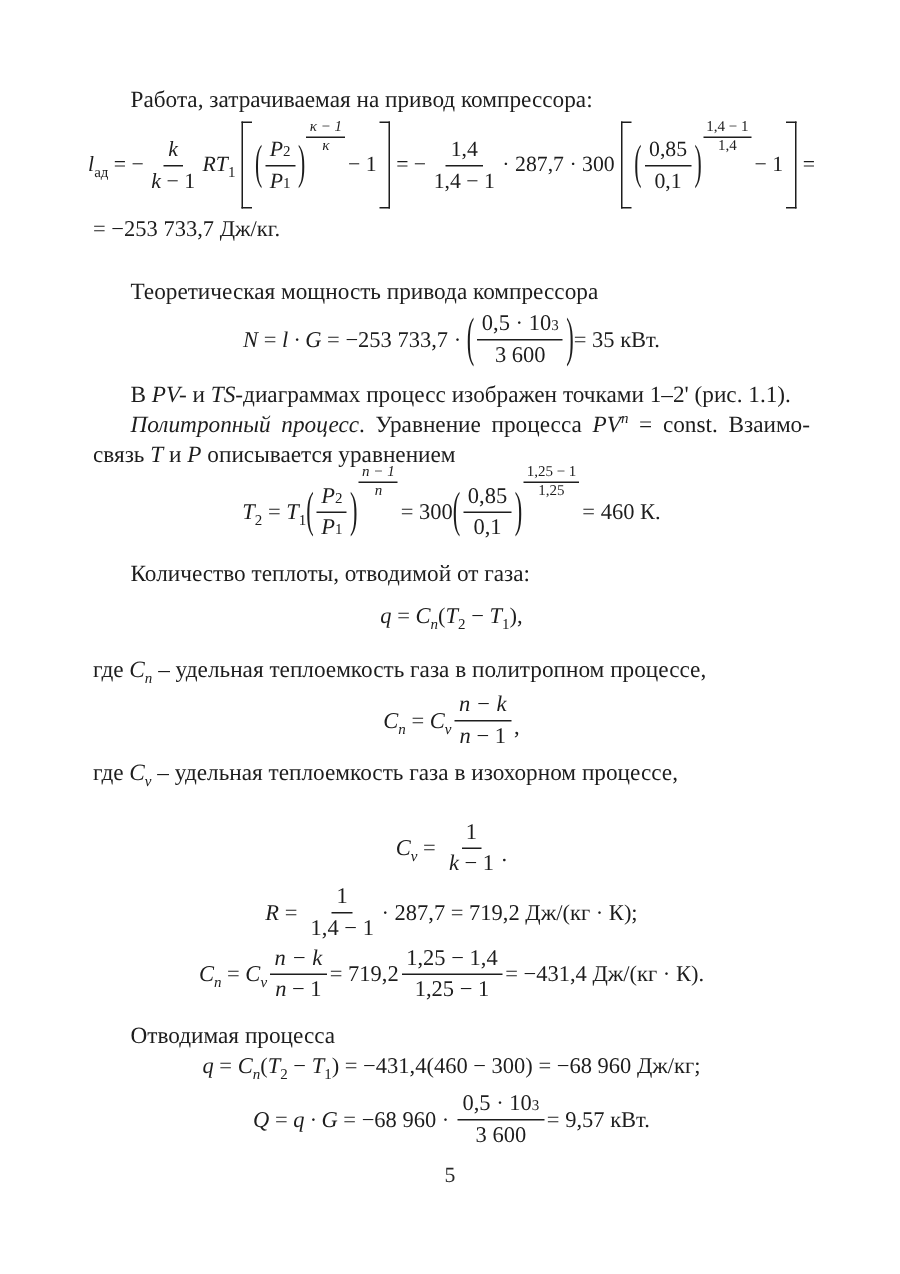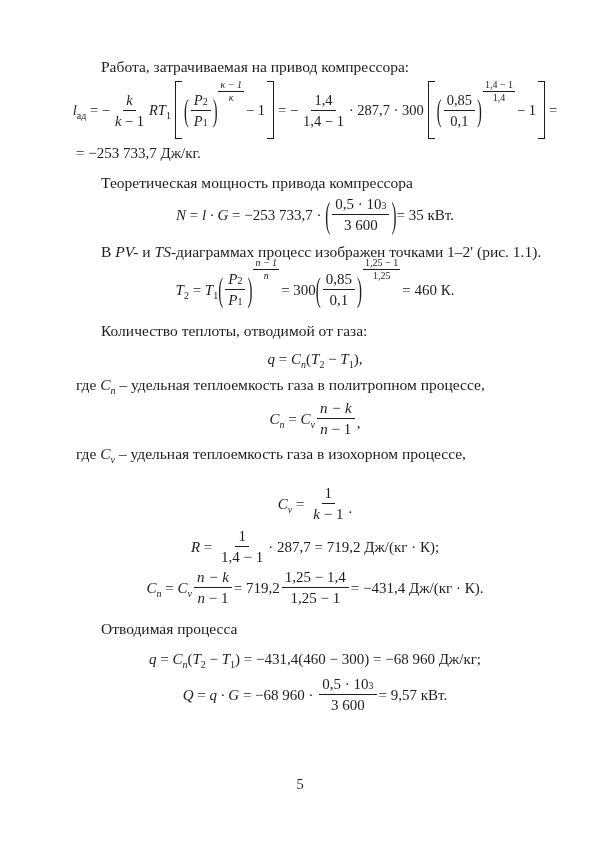--- a/index.html
+++ b/index.html
@@ -1,18 +1,18 @@
 <!DOCTYPE html>
 <html lang="ru"><head>
 <meta charset="utf-8">
 <style>
   html,body{margin:0;padding:0;background:#fff;}
   .page{position:relative;width:600px;height:849px;background:#ffffff;overflow:hidden;
         font-family:"Liberation Serif","DejaVu Serif",serif;color:#1d1d1d;}
-  .content{position:absolute;left:76px;top:50px;width:478px;}
+  .content{position:absolute;left:62px;top:50px;width:478px;}
   .bodytext{font-size:15.5px;line-height:20px;margin:0;text-align:left;}
   .ind{text-indent:25px;}
   .just{text-align:justify;text-align-last:justify;}
   i{font-style:italic;}
   sub{font-size:10px;line-height:0;}
   sup{font-size:10px;line-height:0;}
   
   .fx{display:flex;justify-content:center;align-items:center;font-size:15px;line-height:20px;}
   .fx14{font-size:14.5px;}
   .tok{display:inline;white-space:nowrap;}
@@ -102,40 +102,44 @@
             <span class="de"><span>1,4</span></span>
           </span>
         </span>
         <span class="tok">−&nbsp;1</span>
         <span class="sqR"></span>
         <span class="tok">=</span>
       </div>
 
     <div class="resline" style="margin-top:4px"><span>= −253 733,7 Дж/кг.</span></div>
 
-    <p class="bodytext ind" style="margin-top:10px"><span>Теоретическая мощность привода компрессора</span></p>
+    <p class="bodytext ind" style="margin-top:22px"><span>Теоретическая мощность привода компрессора</span></p>
 
     <div class="fx" style="margin-top:2px">
         <span class="tok"><i>N</i><span>&nbsp;=&nbsp;</span><i>l · G</i><span>&nbsp;=&nbsp;−253&nbsp;733,7&nbsp;·&nbsp;</span></span>
         <span class="bp s24">(</span>
         <span class="fr">
           <span class="nu">
             <span>0,5 · 10</span>
             <sup>3</sup>
           </span>
           <span class="de">
             <span>3 600</span>
           </span>
         </span>
         <span class="bp s24">)</span>
         <span class="tok">=&nbsp;35&nbsp;кВт.</span>
       </div>
 
     <p class="bodytext ind" style="margin-top:8px"><span>В </span><i>PV-</i><span> и </span><i>TS</i><span>-диаграммах процесс изображен точками 1–2' (рис. 1.1).</span></p>
 
+    <div>
+      <p class="bodytext ind just"><i>Политропный процесс</i><span>. Уравнение процесса </span><i>PV</i><sup><i>n</i></sup><span> = const. Взаимо-</span></p>
+      <p class="bodytext"><span>связь </span><i>T</i><span> и </span><i>P</i><span> описывается уравнением</span></p>
+    </div>
 
     <div class="fx" style="margin-top:8px">
         <span class="tok"><i>T</i><sub>2</sub><span>&nbsp;=&nbsp;</span><i>T</i><sub>1</sub></span>
         <span class="bp s22">(</span>
         <span class="fr">
           <span class="nu">
             <i>P</i>
             <sub>2</sub>
           </span>
           <span class="de">
@@ -169,21 +173,21 @@
         </span>
         <span class="tok">=&nbsp;460&nbsp;К.</span>
       </div>
 
     <p class="bodytext ind" style="margin-top:12px"><span>Количество теплоты, отводимой от газа:</span></p>
 
     <div class="fx" style="margin-top:8px">
         <span class="tok"><i>q</i><span>&nbsp;=&nbsp;</span><i>C</i><sub><i>n</i></sub><span>(</span><i>T</i><sub>2</sub><span>&nbsp;−&nbsp;</span><i>T</i><sub>1</sub><span>),</span></span>
       </div>
 
-    <p class="bodytext" style="margin-top:6px"><span>где </span><i>C</i><sub><i>n</i></sub><span> – удельная теплоемкость газа в политропном процессе,</span></p>
+    <p class="bodytext" style="margin-top:16px"><span>где </span><i>C</i><sub><i>n</i></sub><span> – удельная теплоемкость газа в политропном процессе,</span></p>
 
     <div class="fx" style="margin-top:4px">
         <span class="tok"><i>C</i><sub><i>n</i></sub><span>&nbsp;=&nbsp;</span><i>C</i><sub><i>v</i></sub></span>
         <span class="fr">
           <span class="nu">
             <i>n − k</i>
           </span>
           <span class="de">
             <i>n</i>
             <span>&nbsp;−&nbsp;1</span>
@@ -239,21 +243,21 @@
           </span>
           <span class="de">
             <span>1,25 − 1</span>
           </span>
         </span>
         <span class="tok">=&nbsp;−431,4&nbsp;Дж/(кг · К).</span>
       </div>
 
     <p class="bodytext ind" style="margin-top:12px"><span>Отводимая процесса</span></p>
 
-    <div class="fx" style="margin-top:10px">
+    <div class="fx" style="">
         <span class="tok"><i>q</i><span>&nbsp;=&nbsp;</span><i>C</i><sub><i>n</i></sub><span>(</span><i>T</i><sub>2</sub><span>&nbsp;−&nbsp;</span><i>T</i><sub>1</sub><span>) = −431,4(460 − 300) = −68 960  Дж/кг;</span></span>
       </div>
 
     <div class="fx" style="margin-top:6px">
         <span class="tok"><i>Q</i><span>&nbsp;=&nbsp;</span><i>q · G</i><span>&nbsp;=&nbsp;−68&nbsp;960&nbsp;·&nbsp;</span></span>
         <span class="fr">
           <span class="nu">
             <span>0,5 · 10</span>
             <sup>3</sup>
           </span>

